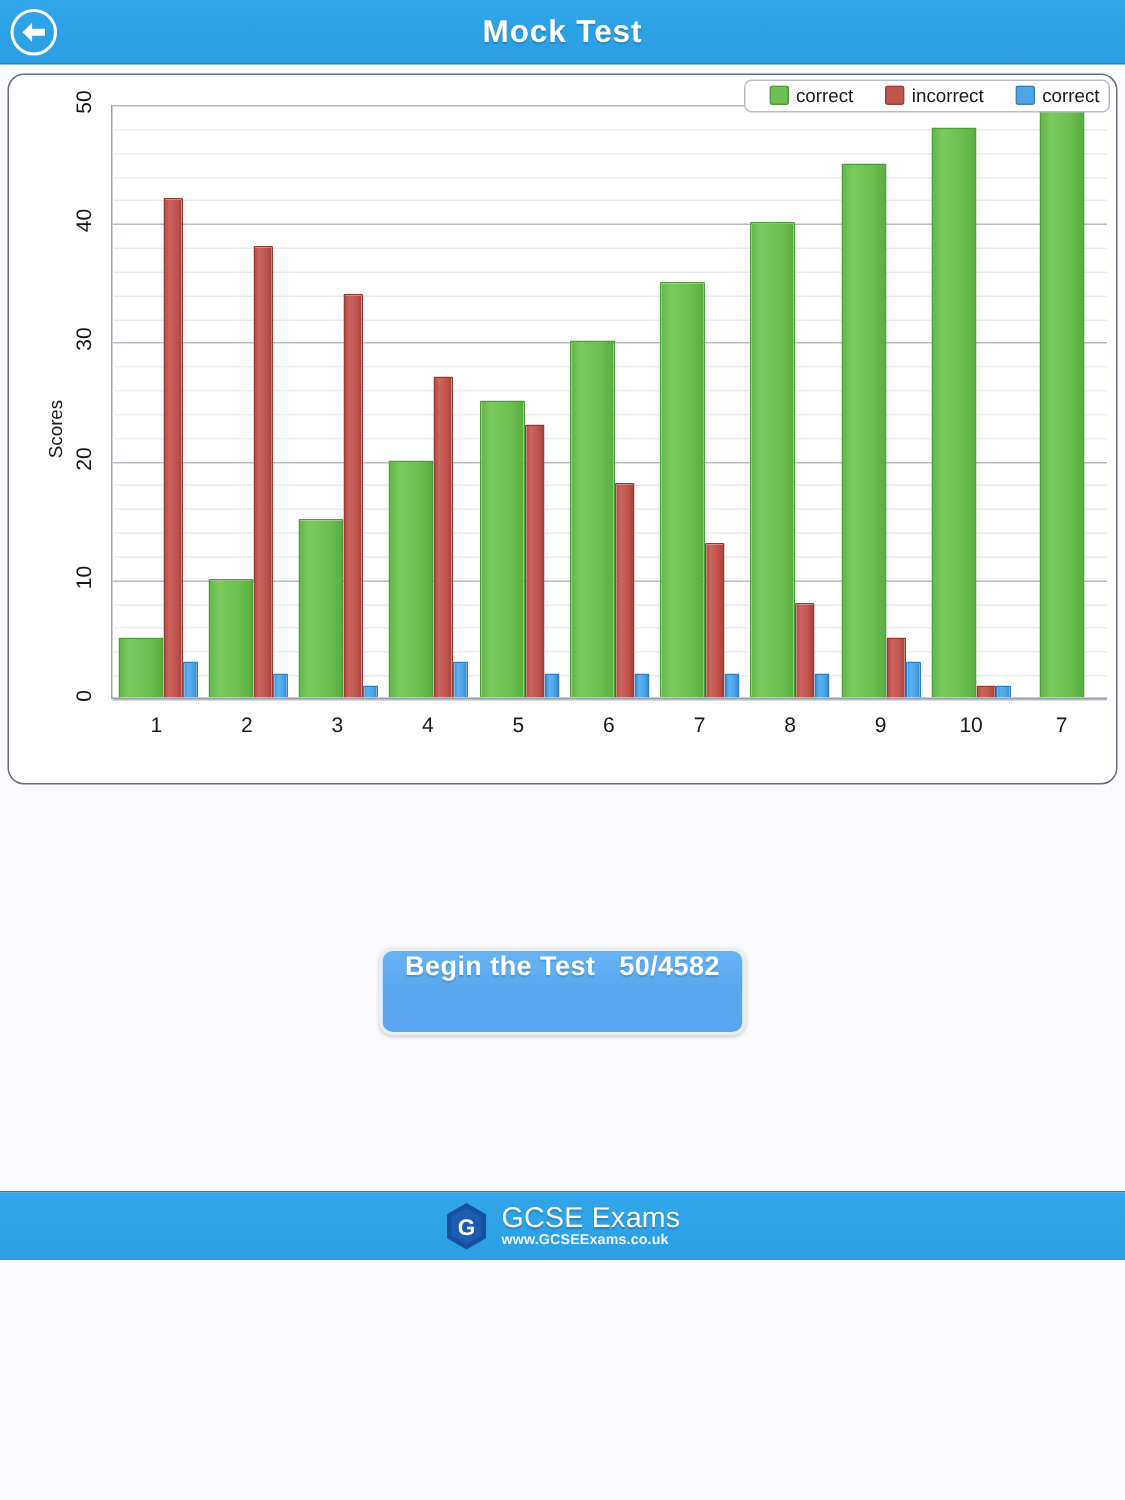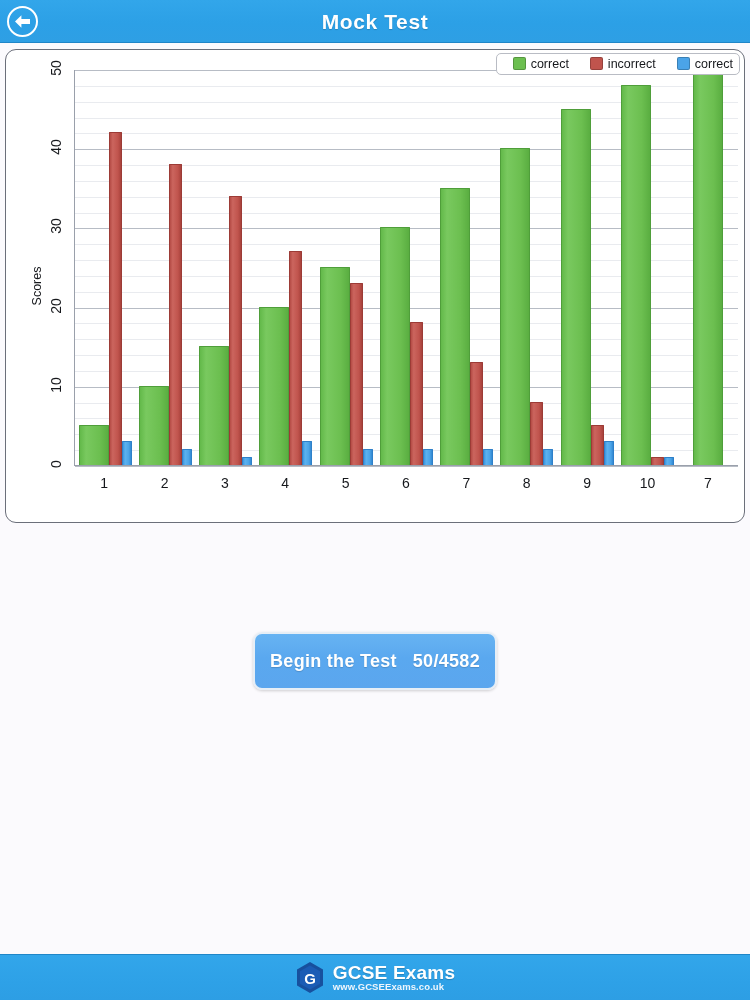--- a/index.html
+++ b/index.html
@@ -2,21 +2,21 @@
 <html><head>
 <meta charset="utf-8">
 <style>
   * { box-sizing: border-box; margin: 0; padding: 0; }
   html, body {
     width: 750px; height: 1000px;
     font-family: "Liberation Sans", sans-serif;
     background: #fbfafd;
     overflow: hidden;
   }
-  #app { position: relative; width: 750px; height: 1000px; }
+  #app { position: relative; width: 750px; height: 840px; }
 
   
   .titlebar {
     position: absolute; left: 0; top: 0; width: 750px; height: 43px;
     background: linear-gradient(180deg, #32a6ea 0%, #2ca0e6 55%, #2e9fe4 100%);
     border-bottom: 1px solid #1f86c8;
   }
   .back-btn {
     position: absolute; left: 7px; top: 6px; width: 31px; height: 31px;
     border-radius: 50%; border: 2px solid #ffffff;
@@ -127,41 +127,41 @@
     text-align: center; font-size: 12.5px; color: #16181c;
   }
 
   
   .begin-btn {
     position: absolute; left: 253px; top: 632px; width: 244px; height: 58px;
     background: linear-gradient(180deg,#67b3f2 0%,#5aa8ef 45%,#5ba6ee 100%);
     border: 2px solid #e6eef6;
     border-radius: 9px;
     box-shadow: 0 1px 3px rgba(0,0,0,.18);
-    display: flex; align-items: center; justify-content: center;
+    display: flex; align-items: flex-start; justify-content: center;
     cursor: pointer;
   }
   .begin-label {
     color: #ffffff; font-size: 18px; font-weight: bold;
     letter-spacing: .3px;
     text-shadow: 0 1px 1px rgba(0,0,0,.16);
     white-space: pre;
   }
 
   
   .footer {
     position: absolute; left: 0; bottom: 0; width: 750px; height: 46px;
     background: linear-gradient(180deg,#32a6ea 0%,#2ea1e7 60%,#2d9ee4 100%);
     border-top: 1px solid #1f86c8;
     display: flex; align-items: center; justify-content: center; gap: 8px;
   }
   .footer-logo { width: 30px; height: 33px; display: block; }
   .footer-texts { display: flex; flex-direction: column; line-height: 1.02; }
   .footer-brand {
-    color: #ffffff; font-size: 19px; font-weight: bold; letter-spacing: .2px;
+    color: #ffffff; font-size: 19px; font-weight: normal; letter-spacing: .2px;
     text-shadow: 0 1px 1px rgba(0,0,0,.2);
   }
   .footer-url {
     color: #eef6fd; font-size: 9.5px; font-weight: bold; letter-spacing: .1px;
   }
 </style>
 </head>
 <body>
 
 <div id="app">

